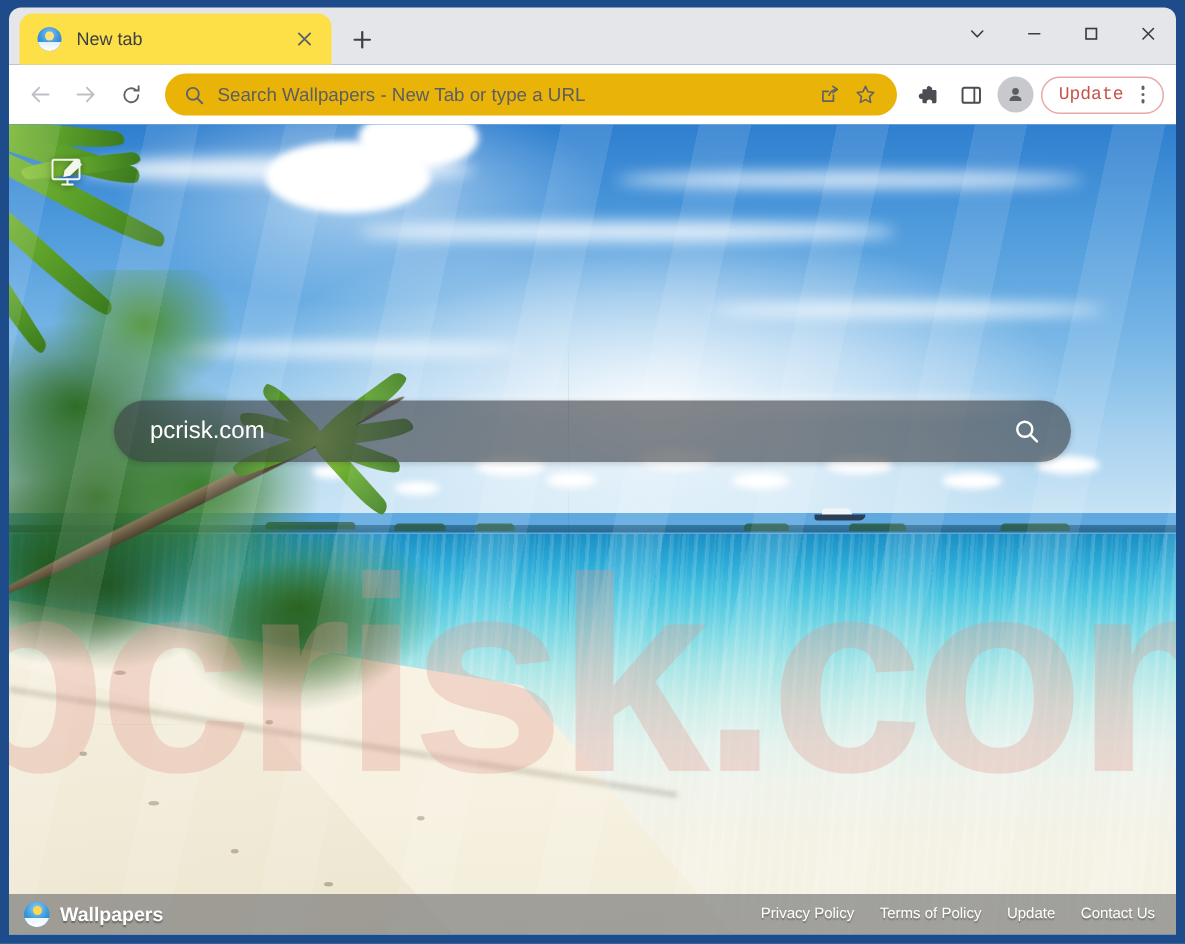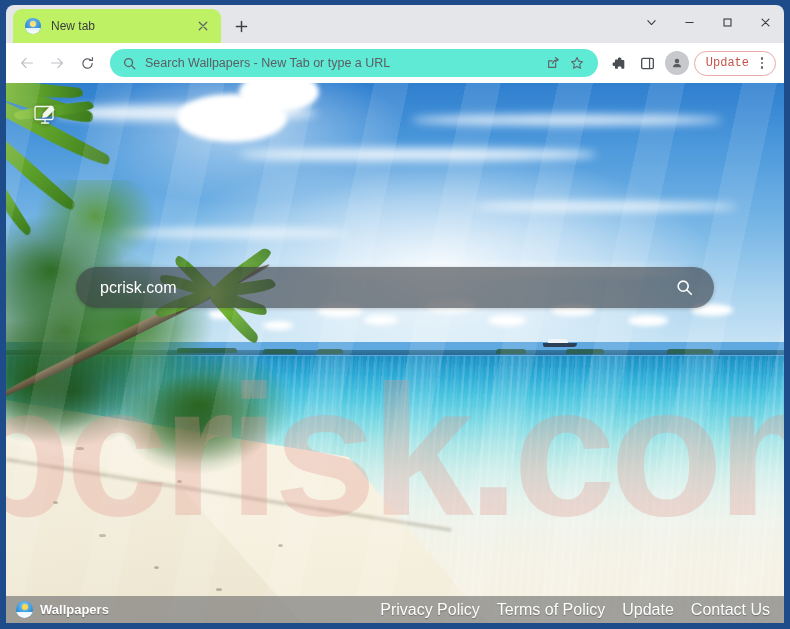--- a/index.html
+++ b/index.html
@@ -33,21 +33,21 @@
     align-items: flex-end;
     position: relative;
     flex: none;
   }
 
   .tab {
     display: flex;
     align-items: center;
     width: 208px;
     height: 34px;
-    background: #bef264;
+    background: #fde047;
     border-radius: 9px 9px 0 0;
     margin-left: 7px;
     padding: 0 9px 0 12px;
     position: relative;
   }
 
   .tab-favicon {
     width: 16px; height: 16px;
     border-radius: 50%;
     flex: none;
@@ -130,21 +130,21 @@
     color: #5f6368;
     flex: none;
   }
   .nav-btn.disabled { color: #bdc1c6; }
   .nav-btn svg { width: 16px; height: 16px; }
   .nav-btn.reload svg { width: 15px; height: 15px; }
 
   .omnibox {
     flex: 1;
     height: 28px;
-    background: #5eead4;
+    background: #eab308;
     border-radius: 14px;
     display: flex;
     align-items: center;
     margin: 0 6px 0 8px;
     padding: 0 10px 0 12px;
     min-width: 0;
   }
   .omnibox .search-glyph {
     width: 14px; height: 14px;
     color: #5f6368;
@@ -527,21 +527,21 @@
     color: #ffffff;
     text-shadow: 0 1px 1px rgba(0,0,0,0.35);
   }
   .footer-links {
     margin-left: auto;
     display: flex;
     align-items: center;
     gap: 17px;
   }
   .footer-links a {
-    font-size: 16px;
+    font-size: 10px;
     color: #ffffff;
     text-decoration: none;
     text-shadow: 0 1px 1px rgba(0,0,0,0.3);
     white-space: nowrap;
   }
 </style>
 </head>
 <body>
 
 <div class="window">

